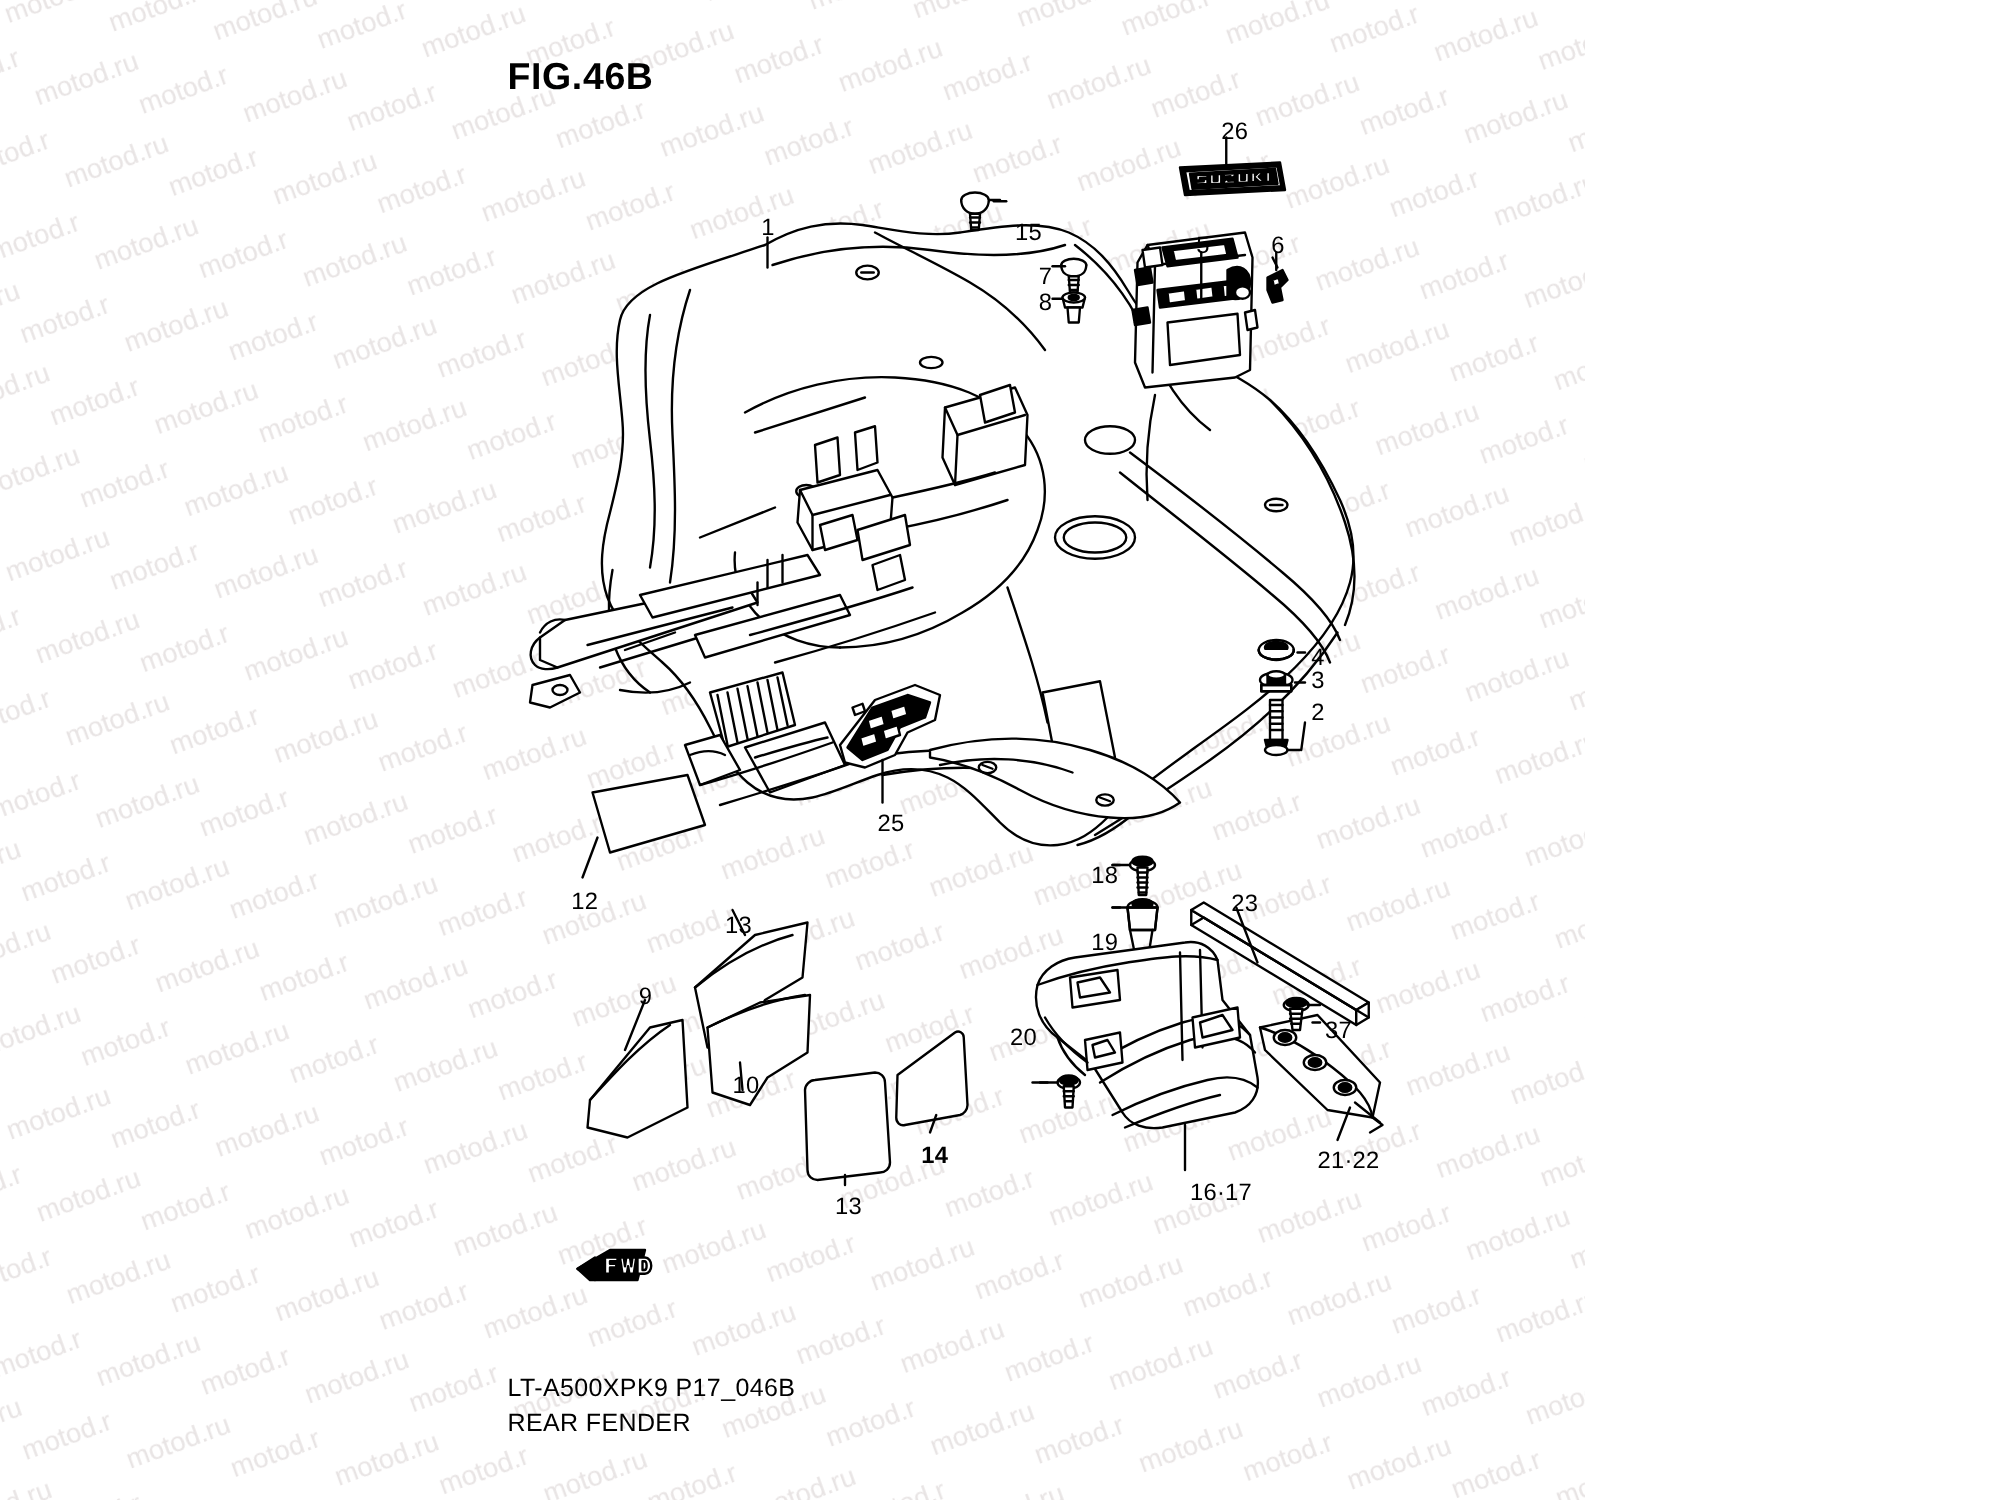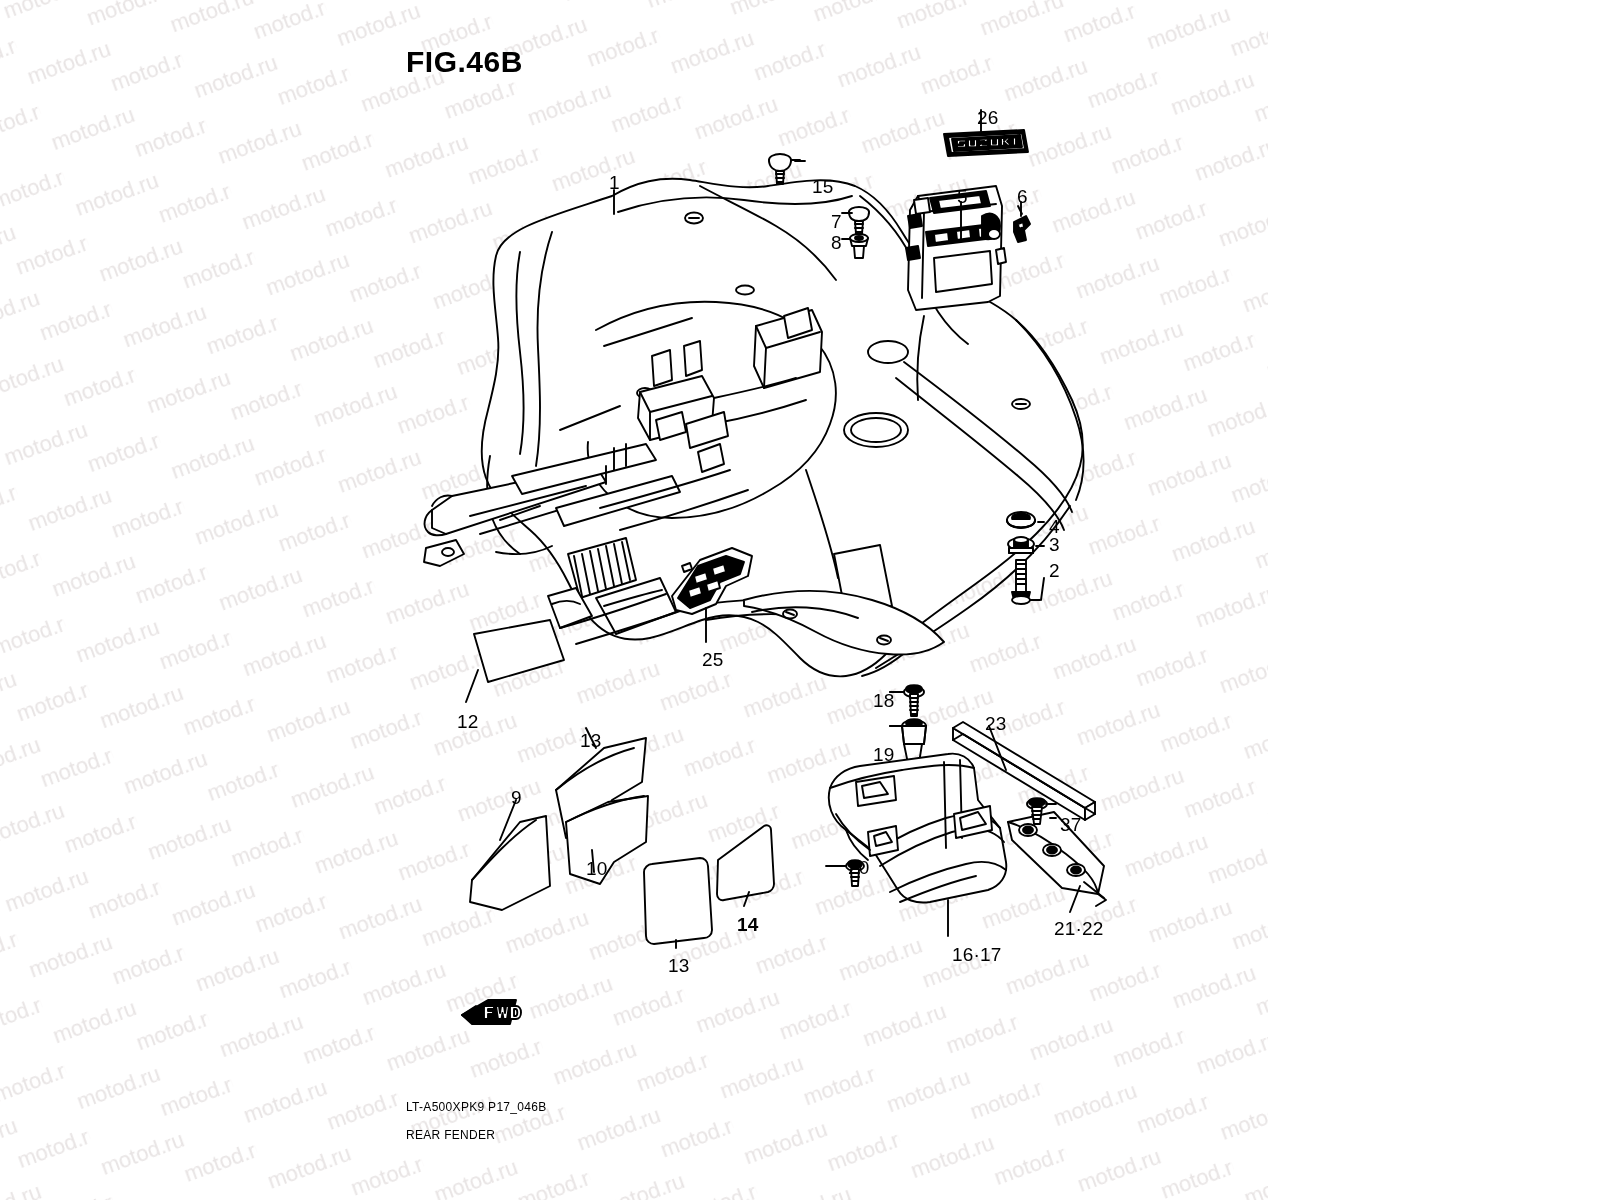--- a/index.html
+++ b/index.html
@@ -25,21 +25,21 @@
   #artwork svg{display:block;width:1600px;height:1200px;}
 
   
   .lbl{
     position:absolute;z-index:20;
     font-family:"Liberation Sans","DejaVu Sans",sans-serif;
     color:#000;white-space:nowrap;
   }
   .callout{font-size:19px;font-weight:400;letter-spacing:.2px;}
   .fig-title{font-size:30px;font-weight:700;letter-spacing:.5px;}
-  .footer-line{font-size:12px;font-weight:400;letter-spacing:.3px;}
+  .footer-line{font-size:20px;font-weight:400;letter-spacing:.3px;}
 </style>
 </head>
 <body>
 
 <div id="page">
 
   <div id="artwork">
   <svg viewBox="0 0 1600 1200" xmlns="http://www.w3.org/2000/svg">
     <g fill="none" stroke="#000" stroke-width="1.9" stroke-linejoin="round" stroke-linecap="round">
 
@@ -468,24 +468,24 @@
       <div class="lbl callout" style="left: 511px; top: 787px;">9</div>
       <div class="lbl callout" style="left: 586px; top: 858px;">10</div>
       <div class="lbl callout" style="left: 580px; top: 730px;">13</div>
       <div class="lbl callout" style="left: 457px; top: 711px;">12</div>
       <div class="lbl callout" style="left: 668px; top: 955px;">13</div>
       <div class="lbl callout" style="left: 737px; top: 914px; font-weight: bold;">14</div>
       <div class="lbl callout" style="left: 812px; top: 155px; margin-top: 21px;">15</div>
       <div class="lbl callout" style="left: 936px; top: 944px; margin-left: 16px;">16·17</div>
       <div class="lbl callout" style="left: 873px; top: 690px;">18</div>
       <div class="lbl callout" style="left: 873px; top: 744px;">19</div>
-      <div class="lbl callout" style="left: 808px; top: 857px; margin-left: 40px;">20</div>
+      <div class="lbl callout" style="left: 808px; top: 820px;">20</div>
       <div class="lbl callout" style="left: 1054px; top: 918px;">21·22</div>
       <div class="lbl callout" style="left: 985px; top: 713px;">23</div>
       <div class="lbl callout" style="left: 1060px; top: 814px;">37</div>
       <div class="lbl callout" style="left: 702px; top: 649px;">25</div>
-      <div class="lbl callout" style="left: 977px; top: 107px;">26</div>
+      <div class="lbl callout" style="left: 977px; top: 95px;">26</div>
     </div>
 
   <div class="lbl footer-line" style="left:406px;top:1100px;">LT-A500XPK9 P17_046B</div>
   <div class="lbl footer-line" style="left:406px;top:1128px;">REAR FENDER</div>
 
 </div>
 
 </body></html>

